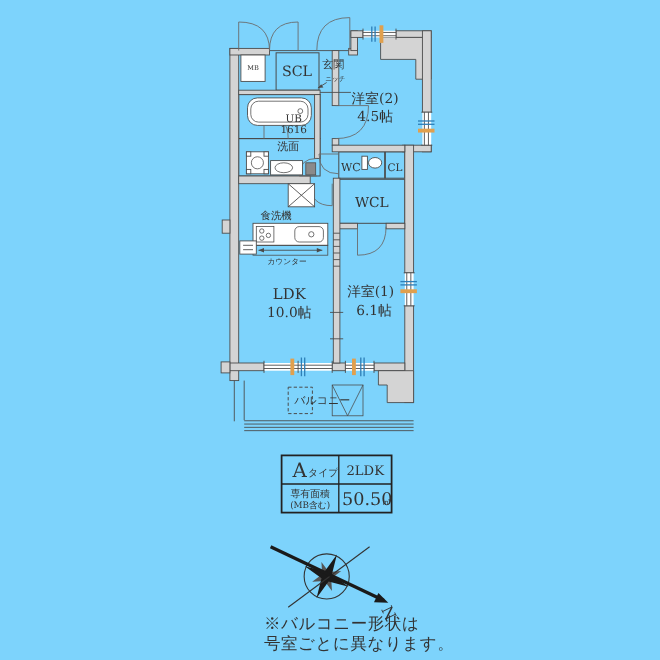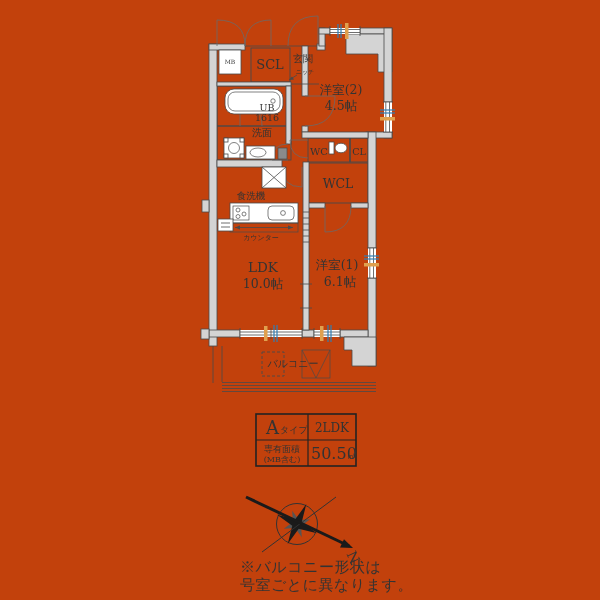--- a/index.html
+++ b/index.html
@@ -1,16 +1,16 @@
 <!DOCTYPE html>
 <html><head>
 <meta charset="utf-8">
 <style>
   html,body{margin:0;padding:0;background:#ffffff;}
-  #canvas{position:relative;width:600px;height:600px;background:#c2410c;overflow:hidden;
+  #canvas{position:relative;width:600px;height:600px;background:#7dd3fc;overflow:hidden;
           font-family:"DejaVu Serif","Liberation Serif",serif;}
   svg{position:absolute;left:0;top:0;}
   svg text{font-family:"DejaVu Serif","Liberation Serif",serif;fill:#333;}
   .wall{stroke:#4a4a4a;stroke-width:0.8;}
   .roomline{stroke:#4a4a4a;stroke-width:0.9;fill:none;}
   .thin{stroke:#4a4a4a;stroke-width:0.8;fill:none;}
   .arc{stroke:#6a6a6a;stroke-width:0.8;fill:none;}
   .fixt{fill:#ffffff;stroke:#4a4a4a;stroke-width:0.8;}
   .fixtp{fill:none;stroke:#4a4a4a;stroke-width:0.7;}
 </style>

